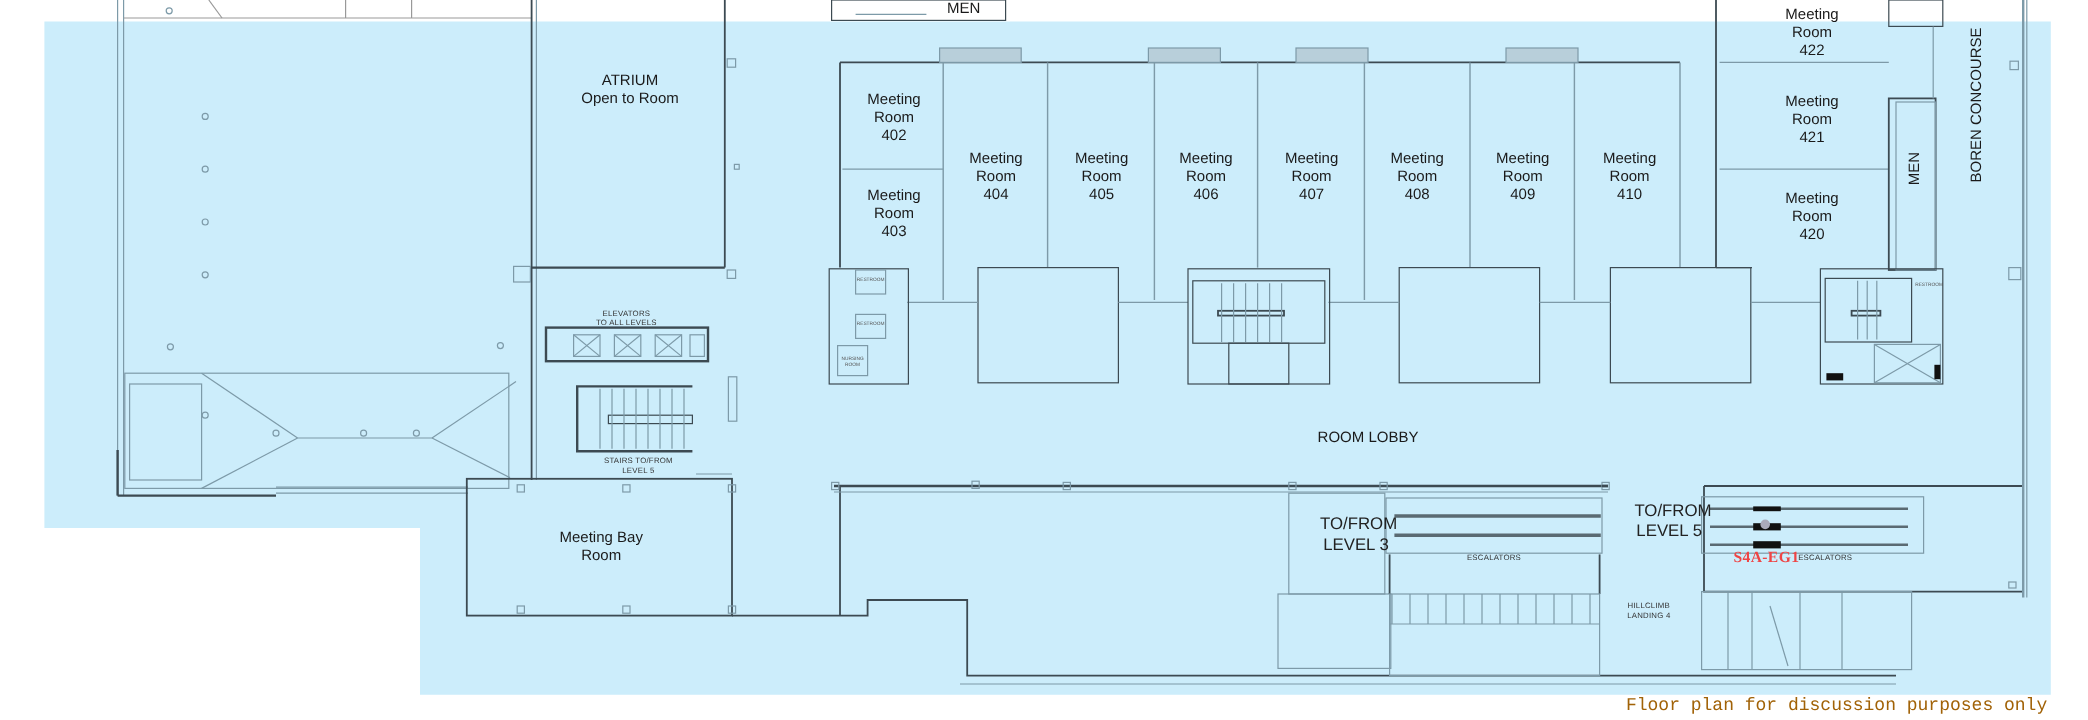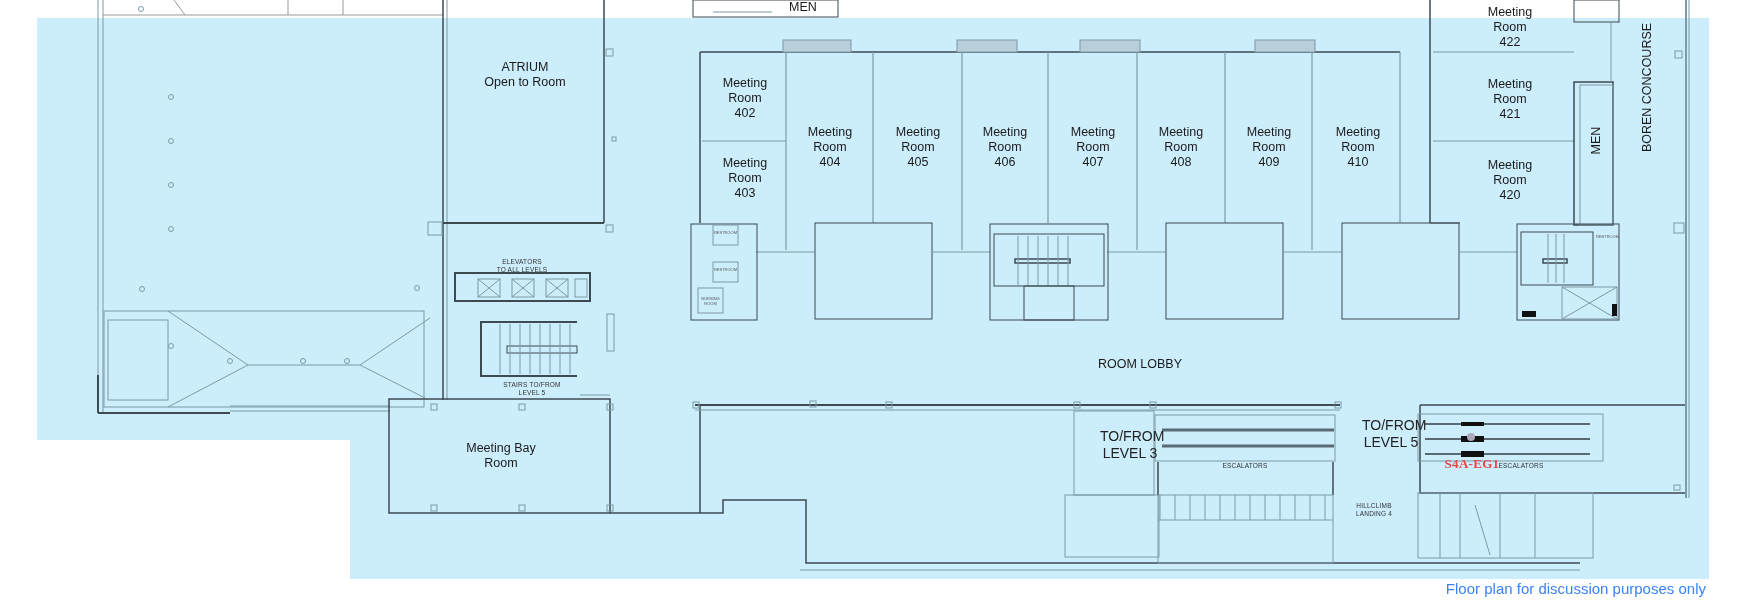--- a/index.html
+++ b/index.html
@@ -7,22 +7,22 @@
            font-family: "Liberation Sans", sans-serif; }
     #plan { position: absolute; left: 0; top: 0; width: 1740px; height: 600px; }
     .lbl { position: absolute; text-align: center; color: #1a1a1a;
            font-family: "Liberation Sans", sans-serif; line-height: 1.2; white-space: pre-line; }
     .room-lbl { font-size: 12.5px; }
     .small-lbl { font-size: 6.5px; color: #333; letter-spacing: 0.2px; }
     .tiny-lbl { font-size: 4px; color: #555; }
     .med-lbl { font-size: 14px; color: #222; }
     .vert { transform-origin: center center; }
     .code-lbl { font-size: 13px; font-weight: bold; color: #ef4444; letter-spacing: 0.3px; font-family: Liberation Serif, serif; }
-    .disclaimer { position: absolute; right: 34px; top: 580px; font-size: 15px; color: #3b82f6;
-                  font-family: Liberation Sans, sans-serif; }
+    .disclaimer { position: absolute; right: 34px; top: 580px; font-size: 15px; color: #a16207;
+                  font-family: Liberation Mono, monospace; }
     .room-hit { position: absolute; cursor: pointer; }
   </style>
 </head>
 <body>
 
 <svg id="plan" viewBox="0 0 1740 600" xmlns="http://www.w3.org/2000/svg">
 
   <path d="M37,18 L1709,18 L1709,579 L350,579 L350,440 L37,440 Z" fill="#CCEDFB"></path>
 
   <g fill="none" stroke="#3c4a52" stroke-width="1">

